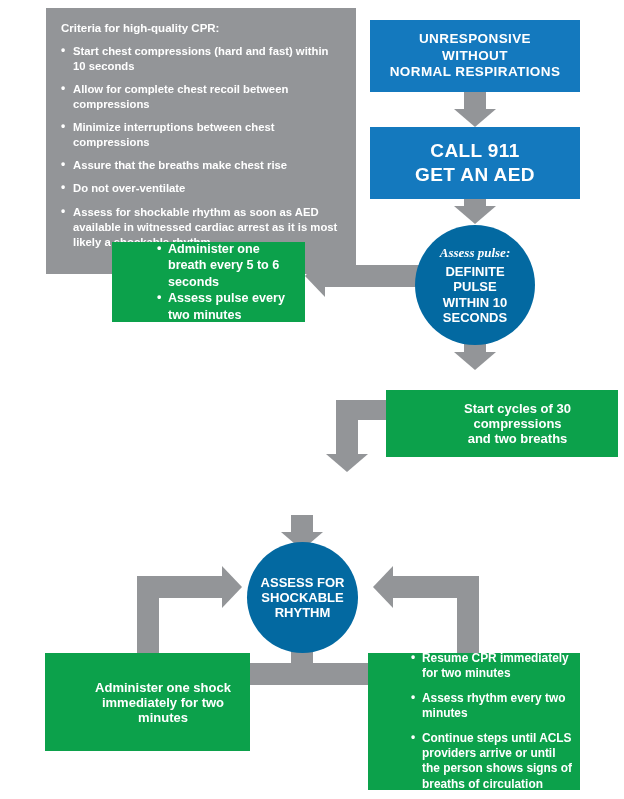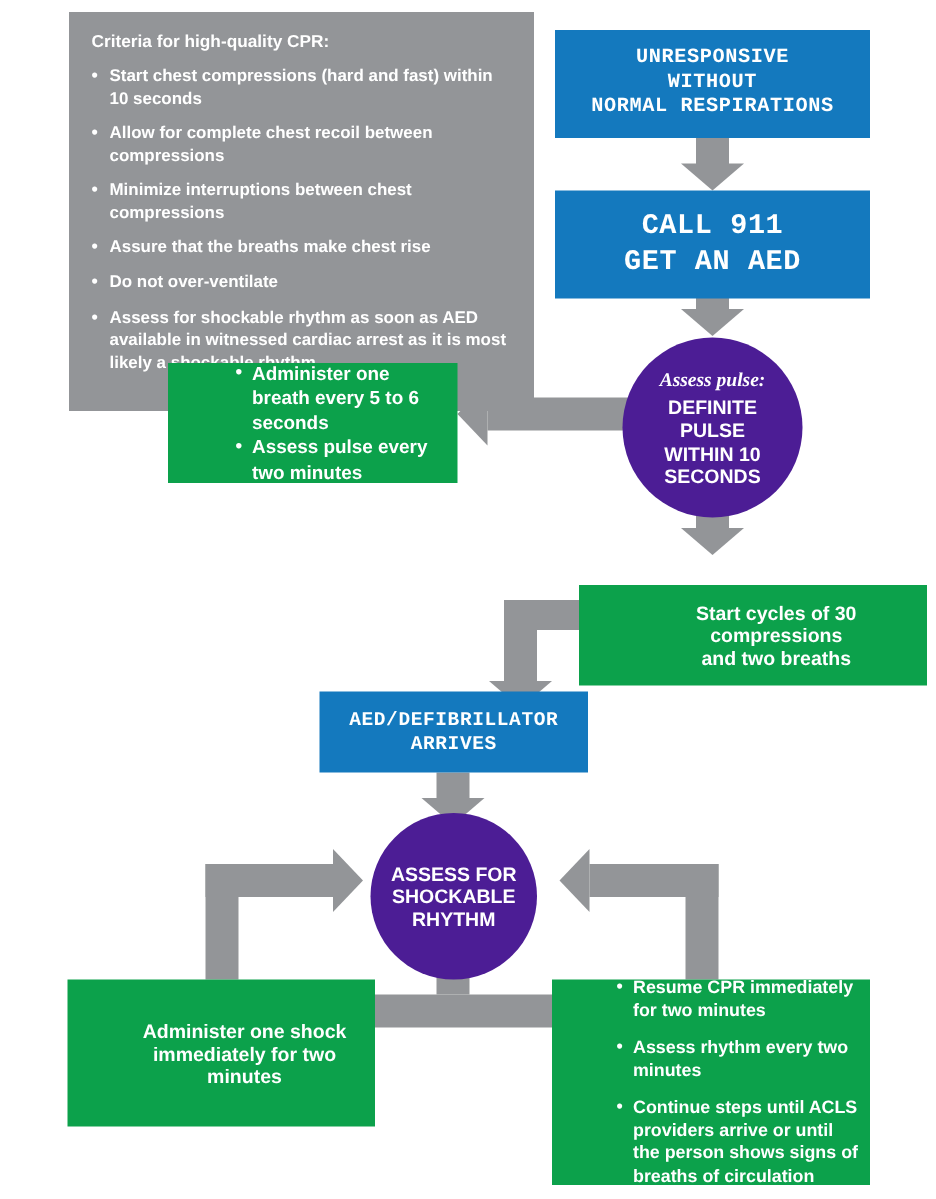--- a/index.html
+++ b/index.html
@@ -39,21 +39,20 @@
     padding: 0 8px;
     box-sizing: border-box;
   }
   .line { display: block; }
 
   
   .blue .line {
     text-transform: uppercase;
     letter-spacing: 0.4px;
     line-height: 1.24;
-    font-family: Liberation Mono, monospace;
   }
 
   
   #criteria {
     position: absolute;
     left: 46px;
     top: 8px;
     width: 310px;
     height: 266px;
     background: #939598;
@@ -109,21 +108,21 @@
     content: "\2022";
     position: absolute;
     left: 0;
     top: -1px;
   }
 
   
   .circle {
     position: absolute;
     border-radius: 50%;
-    background: #4c1d95;
+    background: #0369a1;
     color: #ffffff;
     display: flex;
     align-items: center;
     justify-content: center;
     text-align: center;
     z-index: 6;
   }
   .circle .stack { width: 100%; padding: 0 6px; box-sizing: border-box; }
   .circle .italic-label {
     display: block;
@@ -256,26 +255,20 @@
   </div>
 
   <div class="node green" style="left:386px; top:390px; width:232px; height:67px; font-size:13px;">
     <div class="stack">
       <span class="line">Start cycles of 30</span>
       <span class="line">compressions</span>
       <span class="line">and two breaths</span>
     </div>
   </div>
 
-  <div class="node blue" style="left:213px; top:461px; width:179px; height:54px; font-size:13px;">
-    <div class="stack">
-      <span class="line">AED/DEFIBRILLATOR</span>
-      <span class="line">ARRIVES</span>
-    </div>
-  </div>
 
   <div class="circle" style="left:247px; top:542px; width:111px; height:111px; font-size:13px;">
     <div class="stack">
       <span class="line">ASSESS FOR</span>
       <span class="line">SHOCKABLE</span>
       <span class="line">RHYTHM</span>
     </div>
   </div>
 
   <div class="node green" style="left:45px; top:653px; width:205px; height:98px; font-size:13px;">

